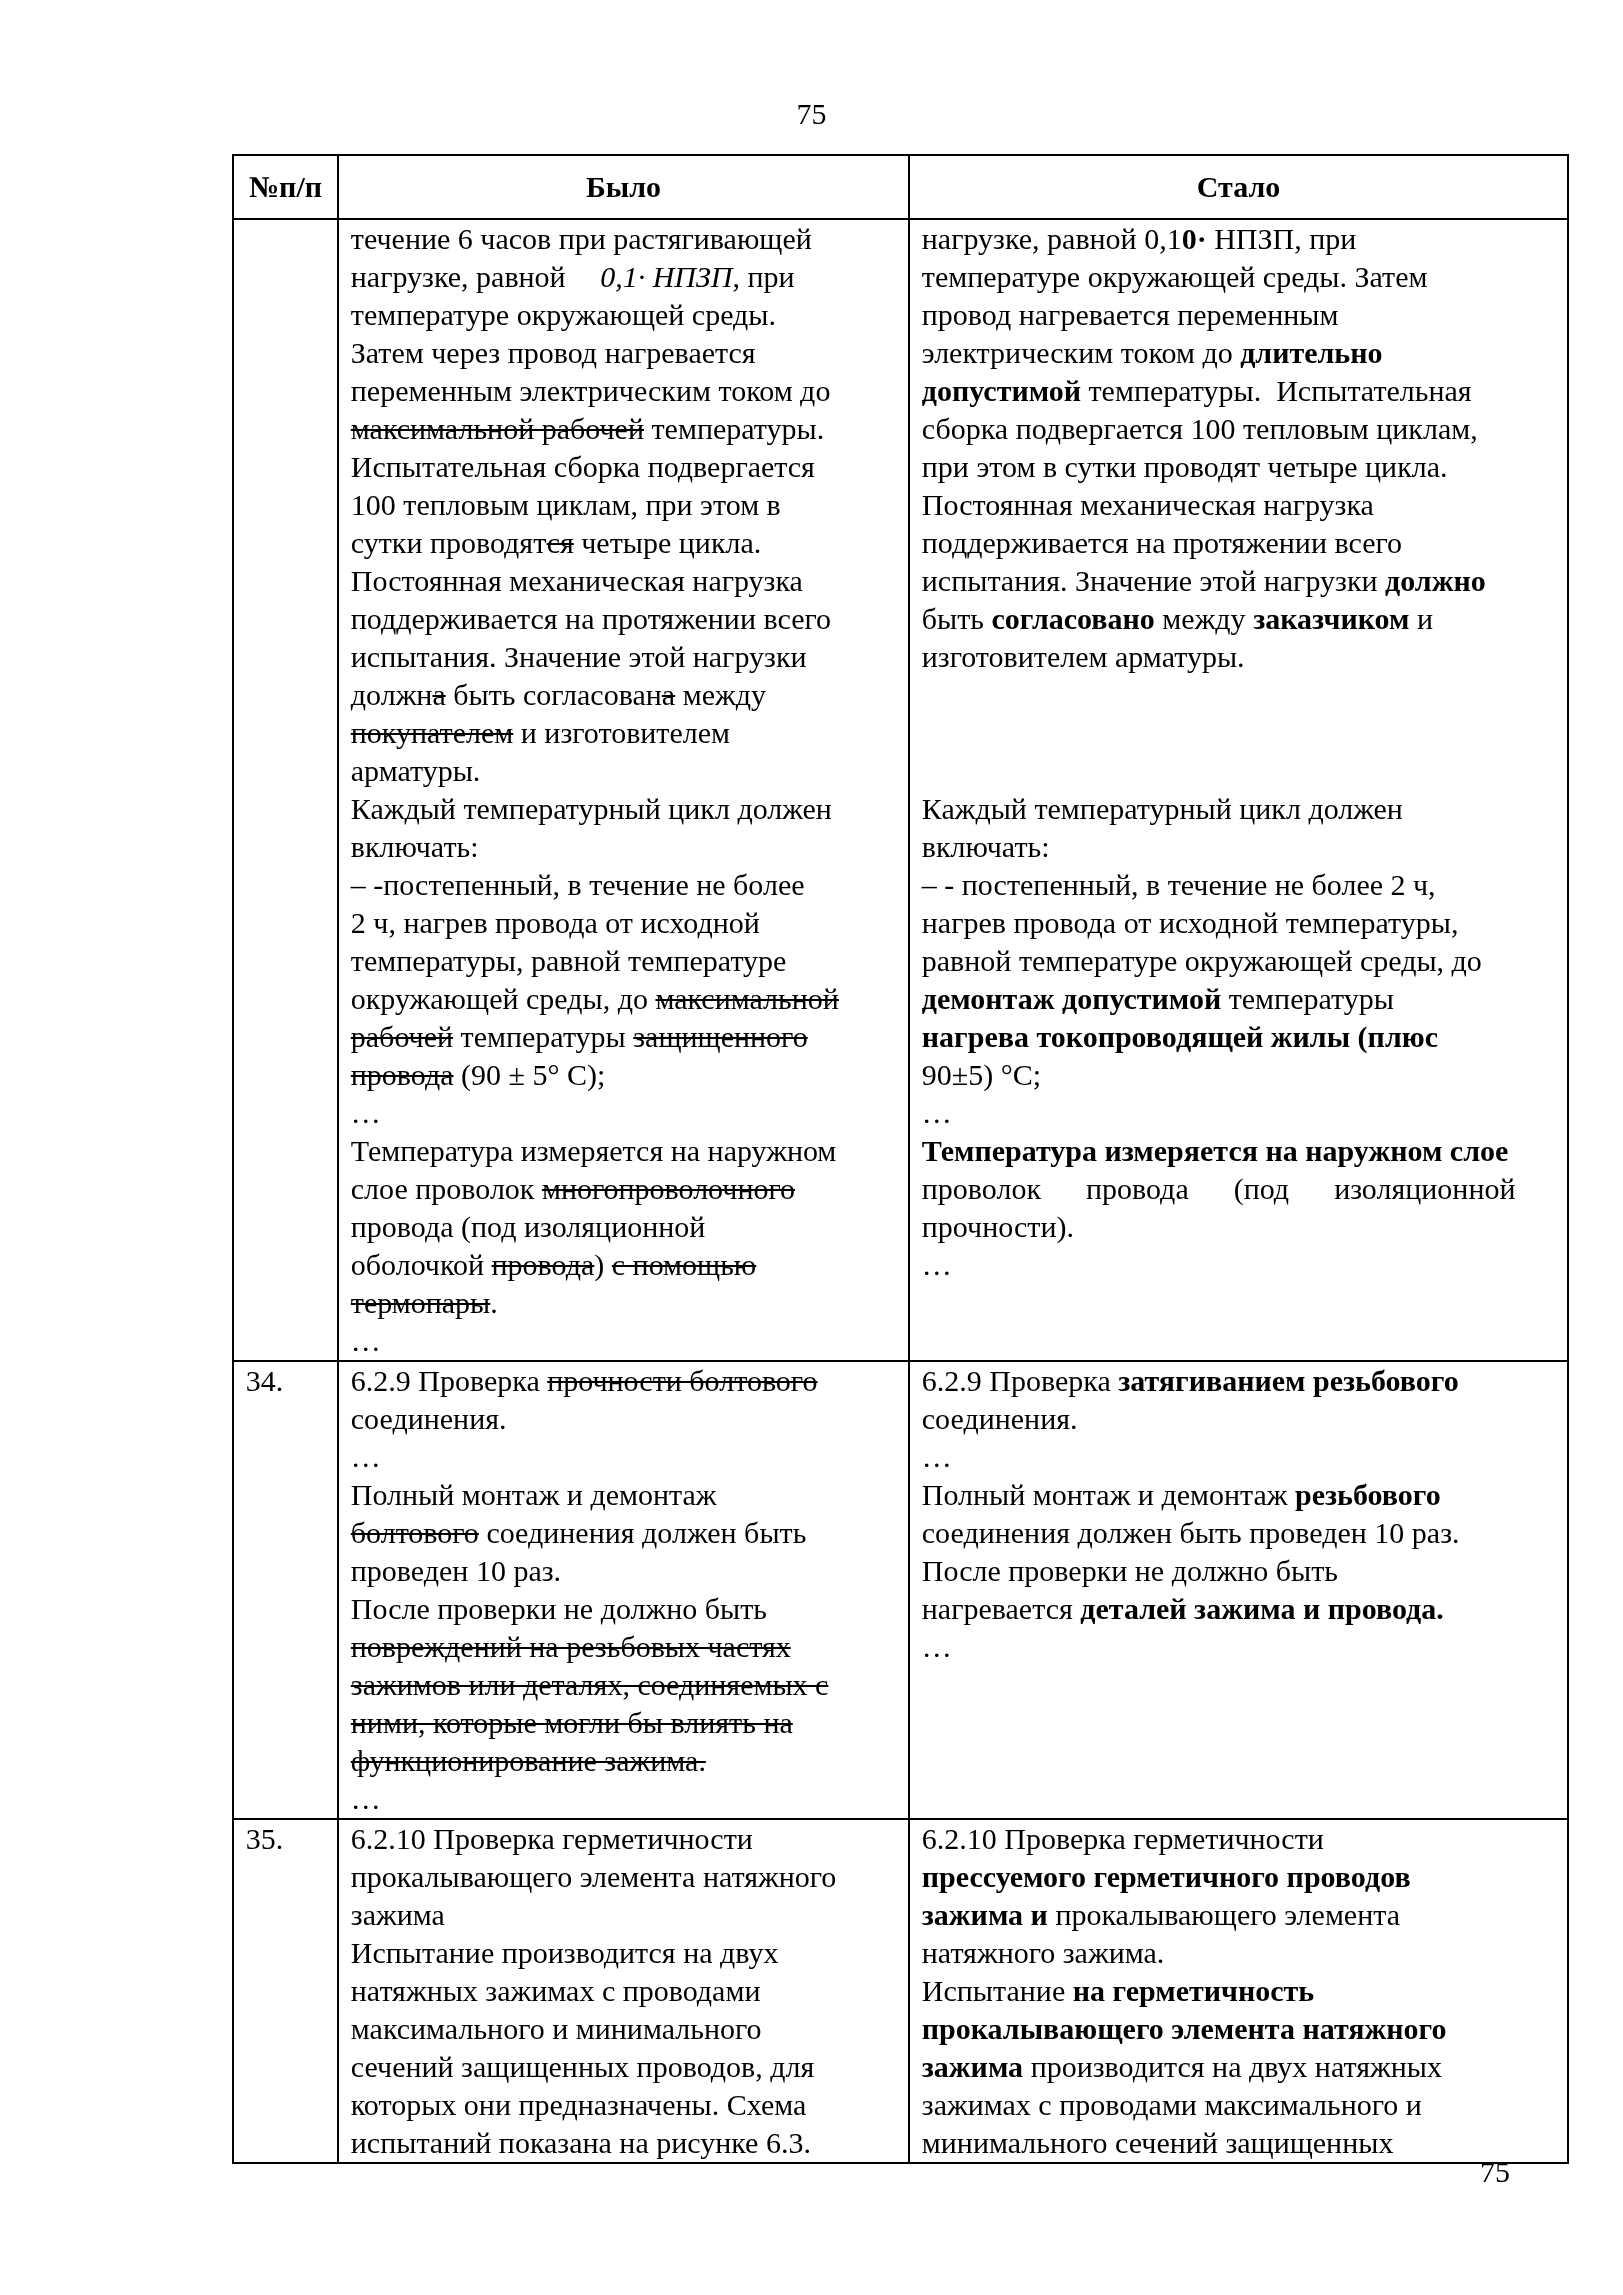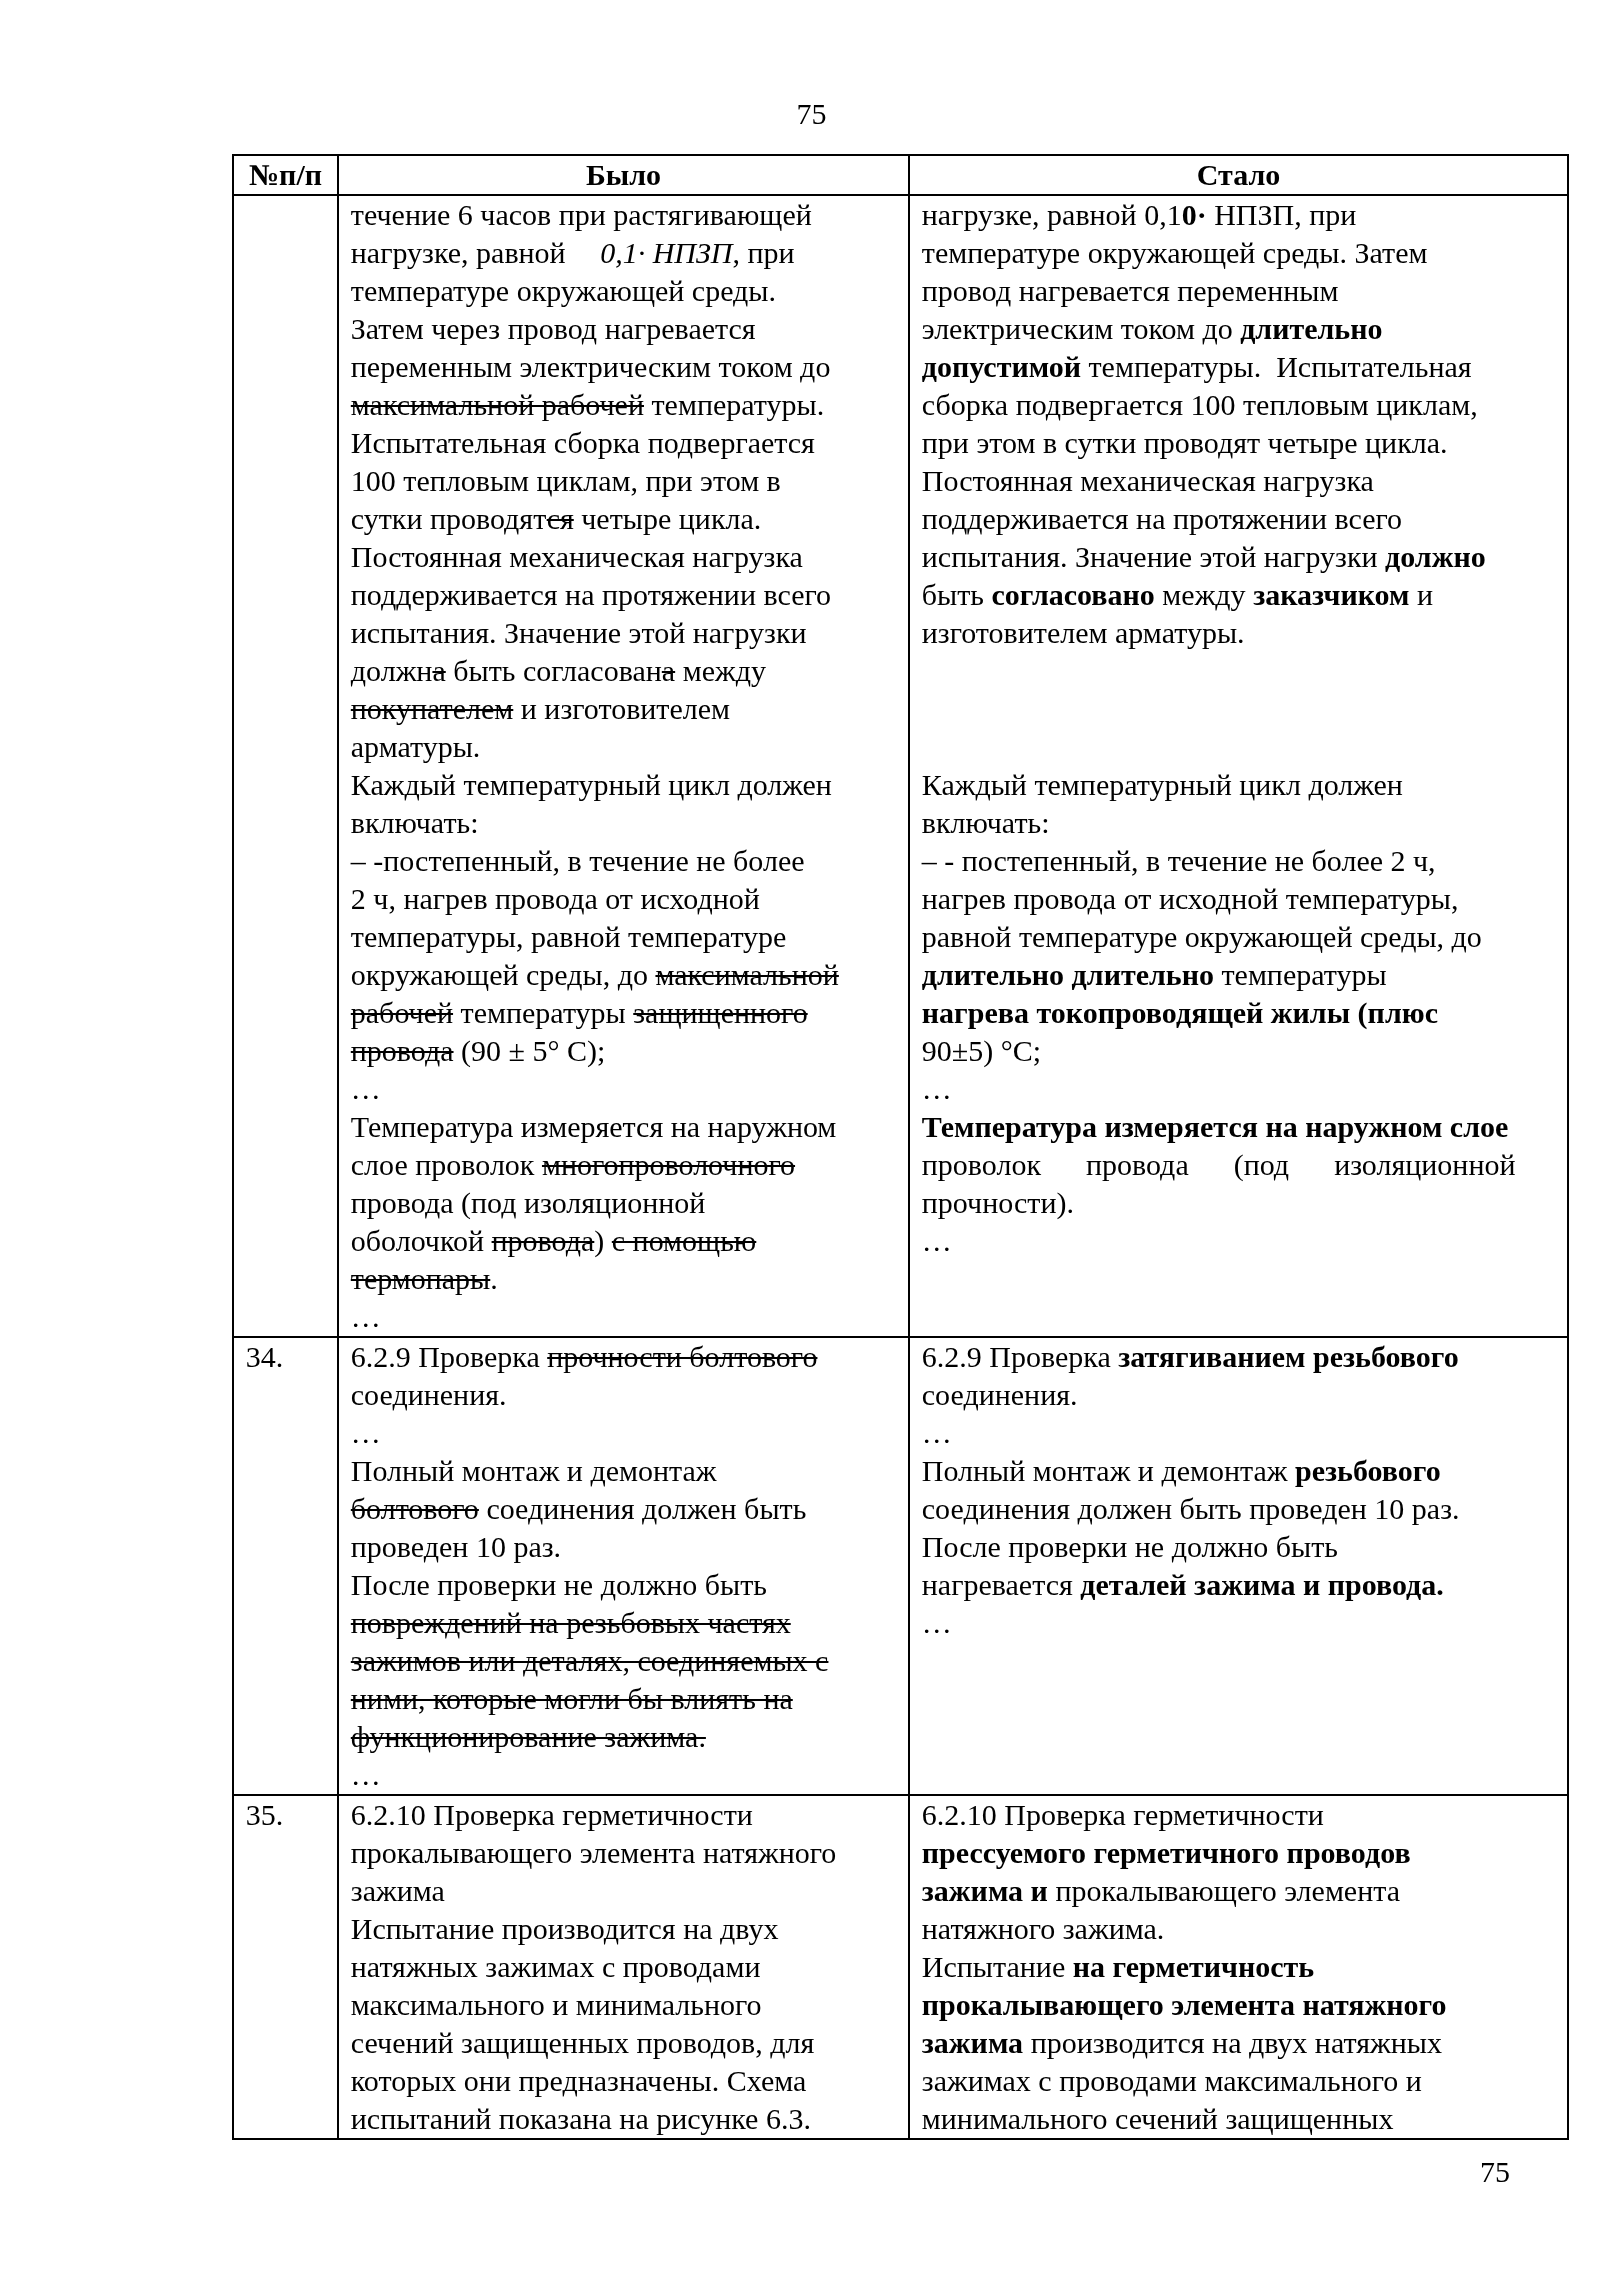--- a/index.html
+++ b/index.html
@@ -6,21 +6,21 @@
   body { width:1623px; height:2295px; position:relative; overflow:hidden;
          font-family:"Liberation Serif", serif; color:#000; }
   .page-num-top { position:absolute; top:95px; left:0; width:1623px; text-align:center;
                   font-size:30px; line-height:37px; }
   .page-num-bottom { position:absolute; top:2153px; left:1480px; font-size:30px; line-height:37px;
                      font-family:"Liberation Serif", serif; }
   table.cmp { position:absolute; left:232px; top:154px; width:1335px; border-collapse:collapse;
               table-layout:fixed; }
   table.cmp td, table.cmp th { border:2.6px solid #000; vertical-align:top; padding:0 9.2px 0 11.8px;
               font-size:30px; line-height:38px; }
-  table.cmp th { font-weight:bold; text-align:center; height:37px; padding:0; }
+  table.cmp th { font-weight:bold; text-align:center; height:37px; padding:12px; }
   col.c-num { width:105px; } col.c-old { width:571px; } col.c-new { width:659px; }
   .rownum { padding-left:11.8px; }
   .line { display:block; white-space:pre-wrap; }
   .b { font-weight:bold; }
   .i { font-style:italic;margin-left:27px; }
   .s { text-decoration:line-through; text-decoration-thickness:2px;text-align:center; }
   .justify { text-align:justify; text-align-last:left;font-weight:bold; }
   .spacer { display:block; height:38px; }
 </style>
 </head>
@@ -90,21 +90,21 @@
           <span class="line"><span>быть </span><span class="b">согласовано</span><span> между </span><span class="b">заказчиком</span><span> и</span></span>
           <span class="line"><span>изготовителем арматуры.</span></span>
           <span class="spacer"></span>
           <span class="spacer"></span>
           <span class="spacer"></span>
           <span class="line"><span>Каждый температурный цикл должен</span></span>
           <span class="line"><span>включать:</span></span>
           <span class="line"><span>– - постепенный, в течение не более 2 ч,</span></span>
           <span class="line"><span>нагрев провода от исходной температуры,</span></span>
           <span class="line"><span>равной температуре окружающей среды, до</span></span>
-          <span class="line"><span class="b">длительно длительно</span><span> температуры</span></span>
+          <span class="line"><span class="b">демонтаж допустимой</span><span> температуры</span></span>
           <span class="line"><span class="b">нагрева токопроводящей жилы (плюс</span></span>
           <span class="line"><span>90±5) °С;</span></span>
           <span class="line"><span>…</span></span>
           <span class="line justify"><span>Температура измеряется на наружном слое</span></span>
           <span class="line"><span>проволок      провода      (под      изоляционной</span></span>
           <span class="line"><span>прочности).</span></span>
           <span class="line"><span>…</span></span>
         </td>
     </tr>
     <tr style="height:453px">

